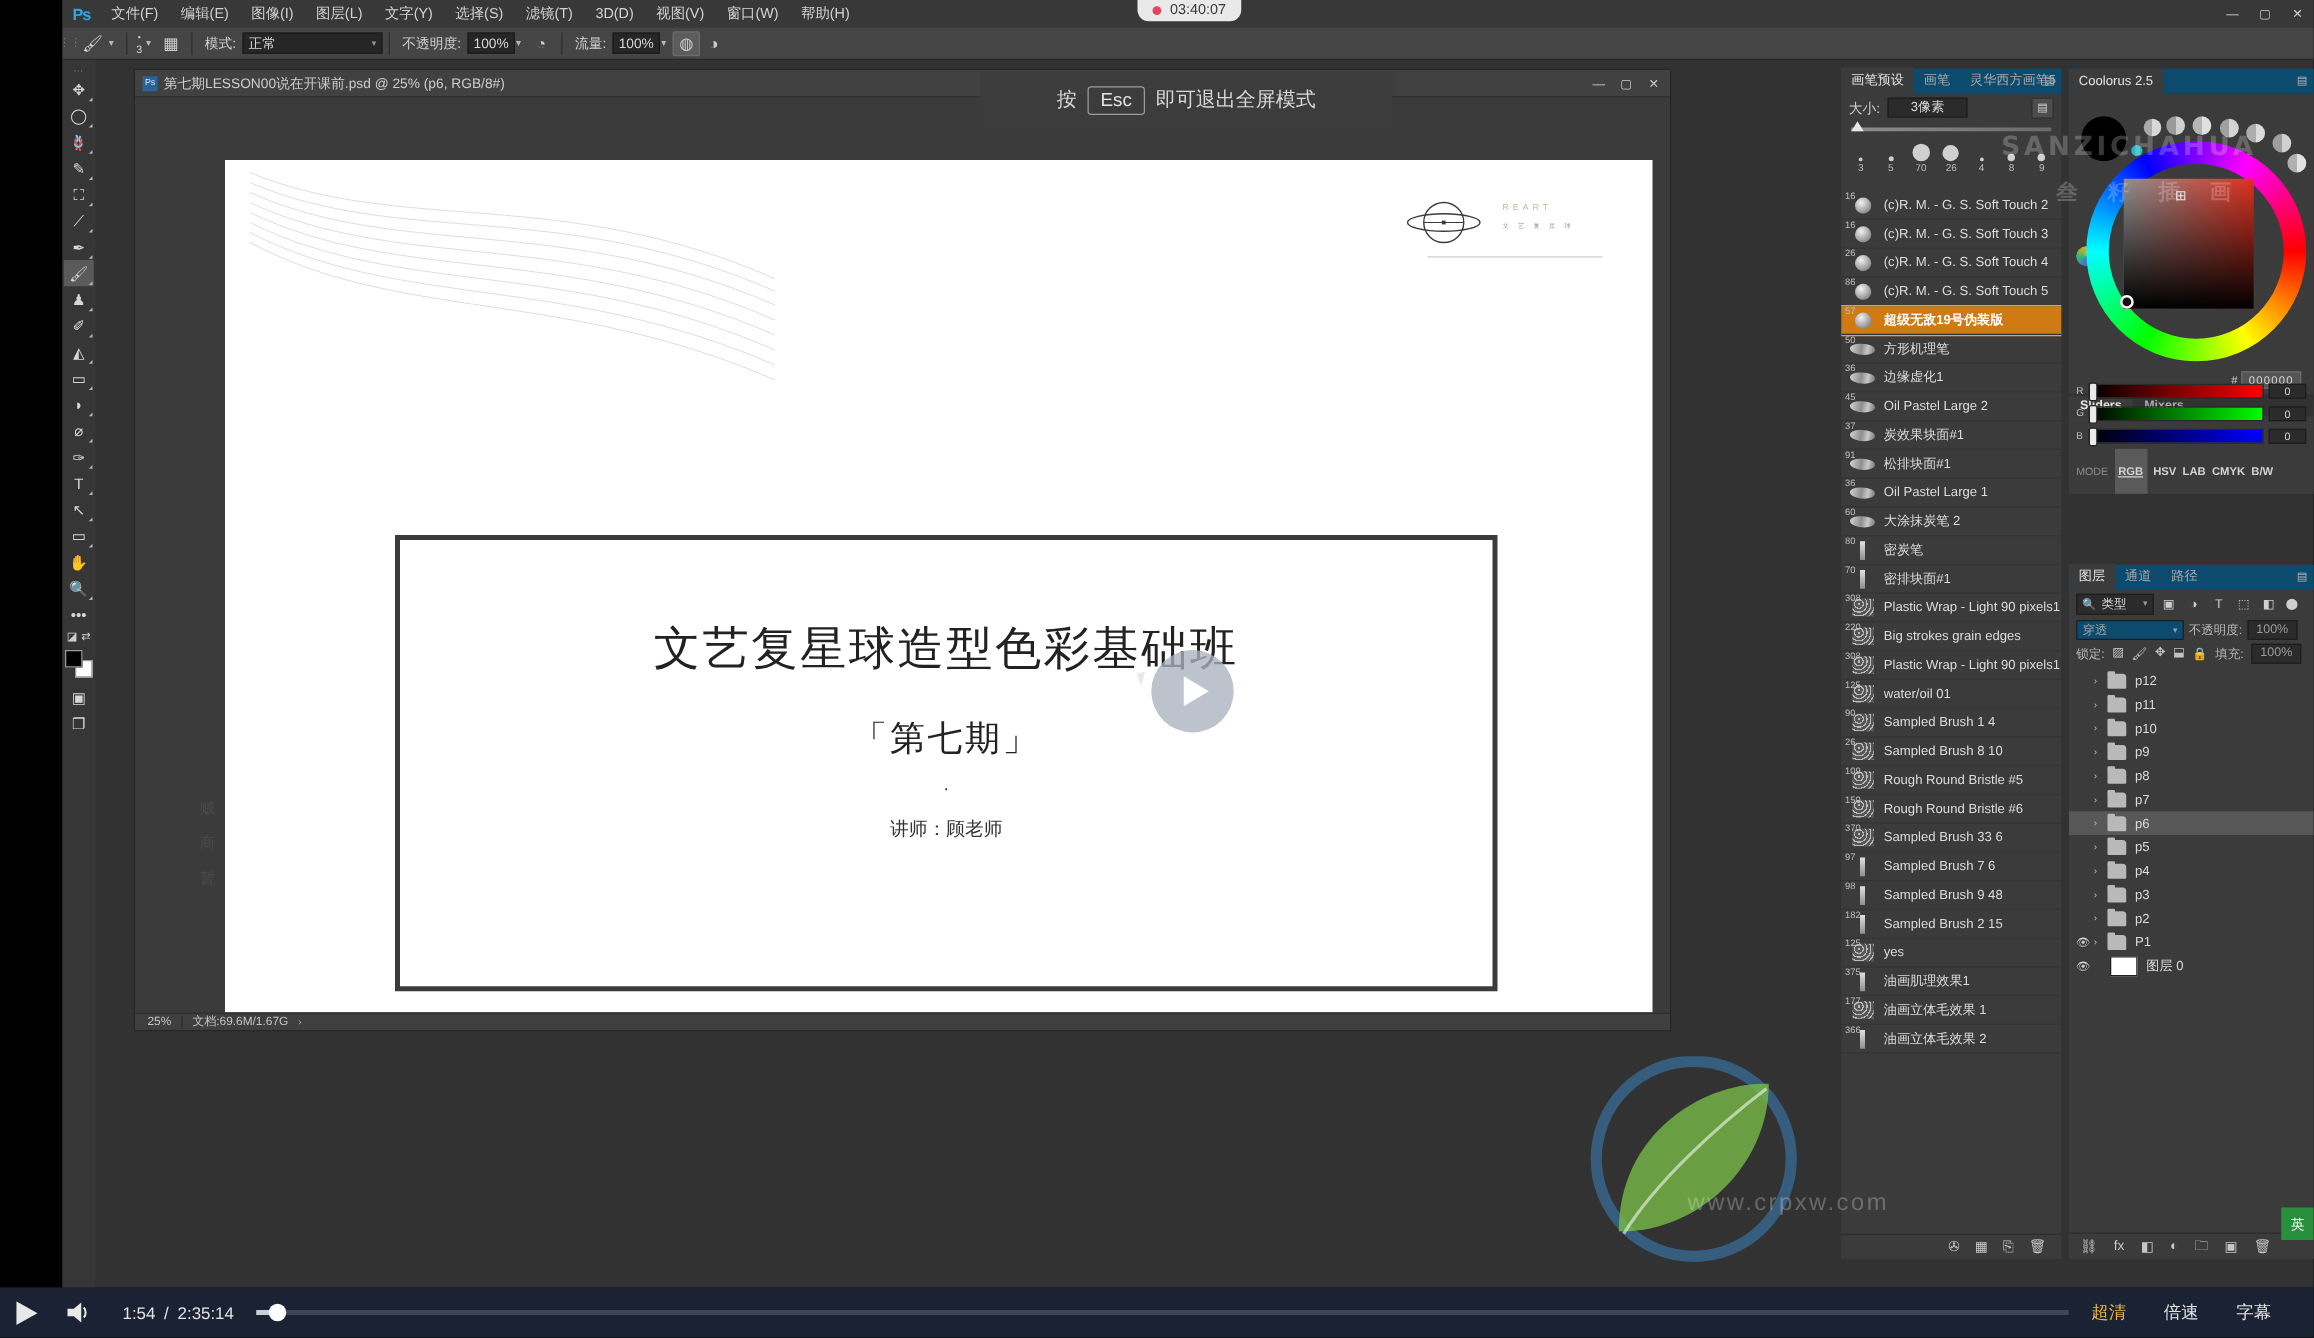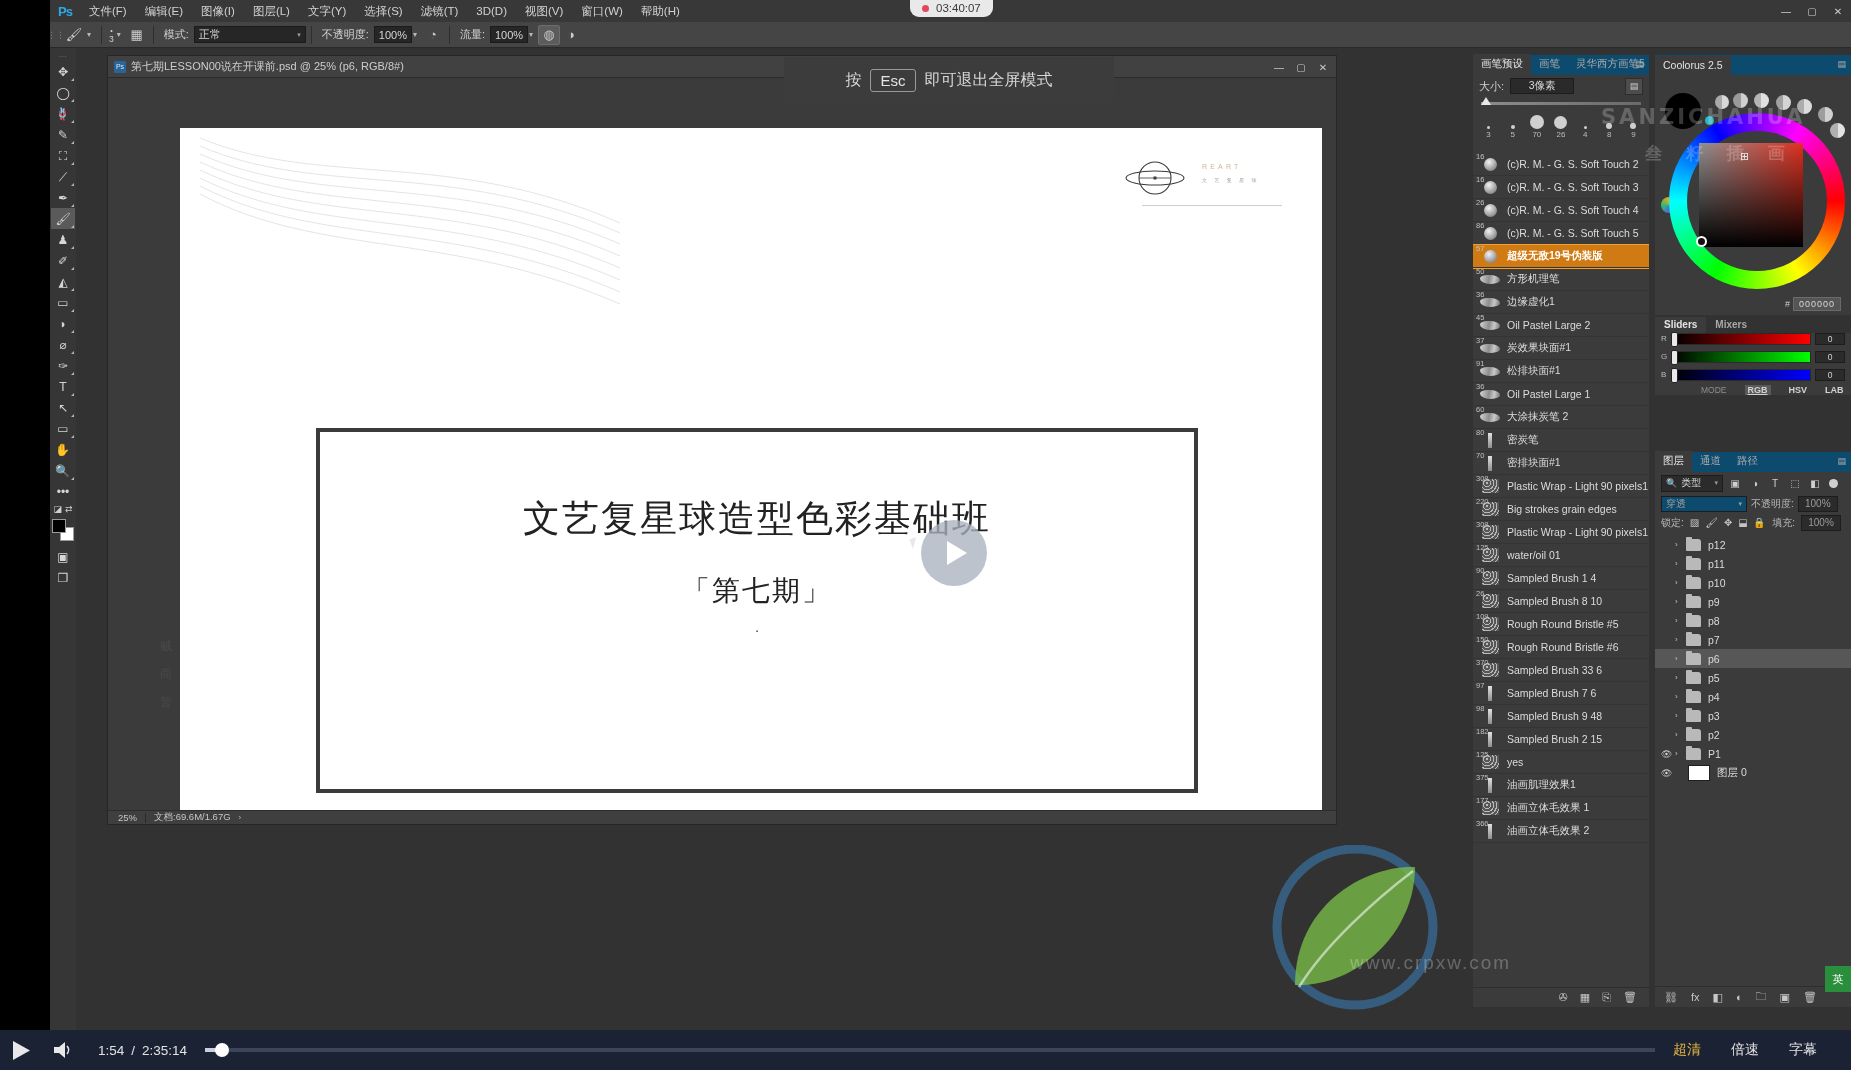--- a/index.html
+++ b/index.html
@@ -185,24 +185,24 @@
              align-items:flex-end; }
   .sl-tab { font-size:10px; color:#a9a9a9; padding:2px 9px 3px; }
   .sl-tab.active{ background:#3b3b3b; color:#e4e4e4; }
   .sl-row { display:flex; align-items:center; height:15px; gap:4px; padding:0 6px; margin-top:3px; }
   .sl-ch { font-size:8px; color:#bdbdbd; width:6px; }
   .sl-track { flex:1; height:12px; position:relative; border:1px solid #2a2a2a; }
   .sl-thumb { position:absolute; left:-1px; top:-2px; width:7px; height:15px; background:#e9e9e9;
               border:1px solid #222; border-radius:2px; }
   .sl-val { width:30px;height:12px;background:#2b2b2b;border:1px solid #1d1d1d;color:#d4d4d4;
             font-size:8.5px;display:flex;align-items:center;justify-content:center;}
-  .sl-mode { display:flex; align-items:center; gap:18px; padding:3px 6px 0;margin-left:40px; }
+  .sl-mode { display:flex; align-items:center; gap:5px; padding:3px 6px 0; }
   .sl-mode .lb { font-size:8.5px; color:#8d8d8d; }
   .sl-mode .m  { font-size:9px; color:#d2d2d2; font-weight:bold; }
-  .sl-mode .m.on { background:#5a5a5a; padding:0 3px;text-decoration:underline; }
+  .sl-mode .m.on { background:#5a5a5a; padding:13px 3px;text-decoration:underline; }
 
   
   .ly-filter { display:flex; align-items:center; height:22px; gap:4px; padding:0 6px; }
   .ly-kind { background:#2b2b2b;border:1px solid #1d1d1d;height:17px;display:flex;
              align-items:center;gap:4px;padding:0 4px;color:#d4d4d4;font-size:10px;min-width:62px;}
   .ly-ficon{ width:16px;height:17px;display:flex;align-items:center;justify-content:center;
              color:#cfcfcf;font-size:10px;}
   .ly-dot  { width:9px;height:9px;border-radius:50%;background:#d0d0d0;margin-left:2px;}
   .ly-blend{ display:flex; align-items:center; height:19px; gap:4px; padding:0 6px; }
   .ly-combo{ background:#0c4a6e;border:1px solid #1d1d1d;height:16px;flex:0 0 86px;color:#9e9e9e;
@@ -403,20 +403,21 @@
             </svg>
             <div class="logo-en" style="left:78px; top:10px;">REART</div>
             <div class="logo-cn" style="left:78px; top:24px;">文 艺 复 星 球</div>
             <div class="logo-line" style="left:18px; top:52px; width:140px;"></div>
           </div>
 
           <div class="slide-frame" style="left:136px; top:300px; width:882px; height:365px;">
             <div class="slide-title" style="top:62px;">文艺复星球造型色彩基础班</div>
             <div class="slide-sub" style="top:140px;">「第七期」</div>
             <div class="slide-dot" style="top:190px;">·</div>
+            <div class="slide-teacher" style="top:222px;">讲师：顾老师</div>
           </div>
         </div>
 
         <div class="side-char" style="left:52px; top:560px;">贼</div>
         <div class="side-char" style="left:52px; top:588px;">商</div>
         <div class="side-char" style="left:52px; top:616px;">暂</div>
       </div>
 
       <div class="doc-statusbar">
         <div class="sb-zoom">25%</div>

